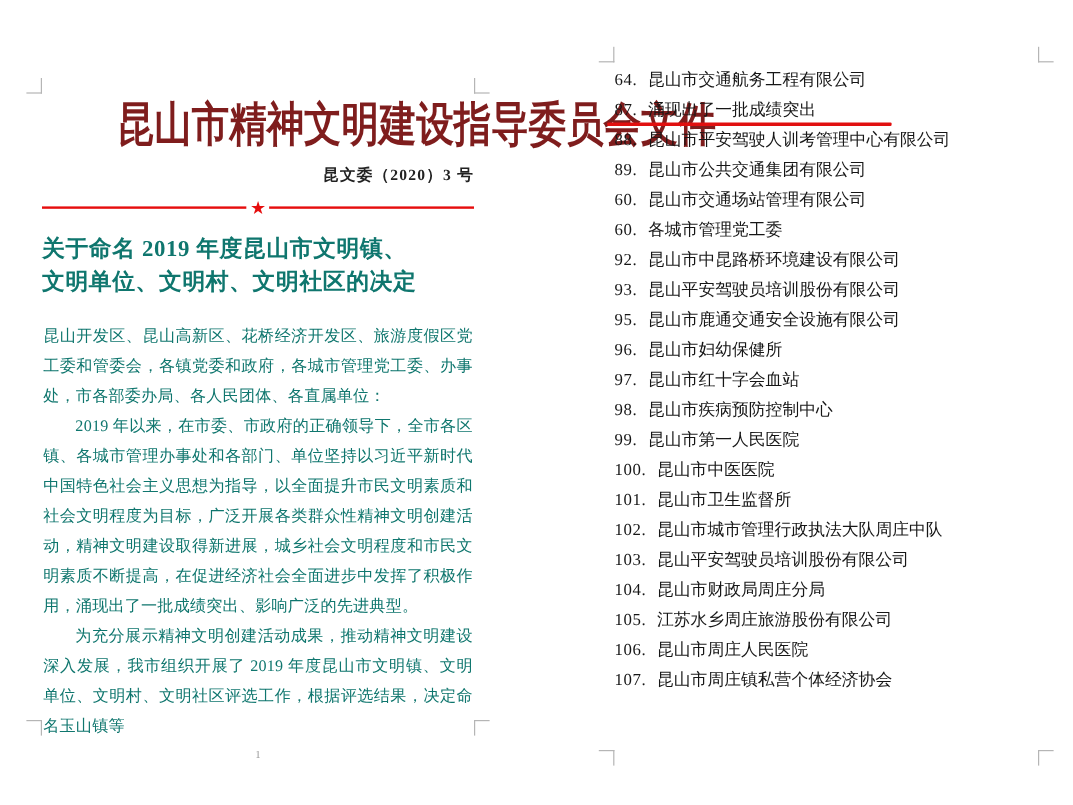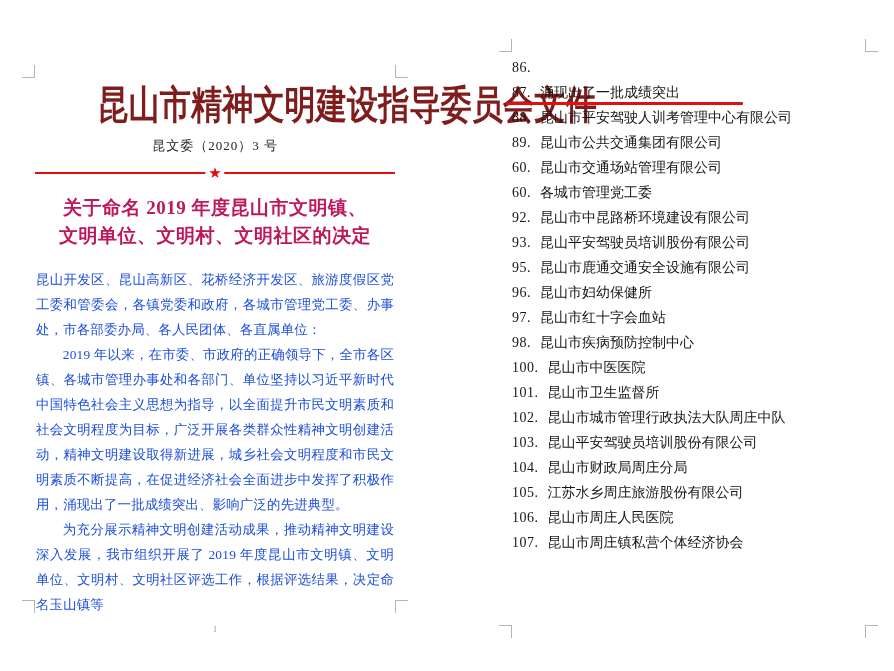--- a/index.html
+++ b/index.html
@@ -26,45 +26,45 @@
   
   .letterhead {
     margin-top:10px; text-align:center; white-space:nowrap;
     color:#7f1d1d; font-weight:bold;
     font-family:"Liberation Sans","DejaVu Sans",sans-serif;
     font-size:39px; line-height:34px;
   }
   .letterhead .squeeze { display:inline-block; transform:scaleX(0.80); transform-origin:center; }
 
   .doc-number {
-    margin-top:15px; text-align:center;
-    font-size:13px; font-weight:normal; letter-spacing:1px; color:#222;
+    margin-top:15px; text-align:right;
+    font-size:13px; font-weight:bold; letter-spacing:1px; color:#222;
   }
 
   .red-rule {
     margin-top:17px; position:relative;
     border-top:2px solid #e60d0d; height:0;
   }
   .red-rule .star {
     position:absolute; left:50%; top:-10px; transform:translateX(-50%);
     color:#e60d0d; font-size:15px; line-height:18px;
     background:#fff; padding:0 3px;
     font-family:"DejaVu Sans",sans-serif;
   }
 
   .doc-title {
-    margin-top:20px; text-align:center; font-weight:bold;
-    font-size:19px; line-height:28px; color:#be185d;
+    margin-top:20px; font-weight:bold;
+    font-size:19px; line-height:28px; color:#0f766e;
     white-space:pre-line; letter-spacing:0.5px;
   }
 
   .body-text { margin-top:17px; padding:0 1px; }
   .body-text p {
     font-size:13.4px; line-height:25px; text-align:justify;
-    text-justify:inter-ideograph; color:#1d4ed8; letter-spacing:0.2px;
+    text-justify:inter-ideograph; color:#0f766e; letter-spacing:0.2px;
   }
   .body-text p.indent { text-indent:2em; }
 
   .page-number {
     position:absolute; left:50%; bottom:-34px; transform:translateX(-50%);
     font-size:9px; color:#9a9a9a;
   }
 
   
   .name-list { padding-top:3px; }
@@ -113,21 +113,22 @@
   </div>
 
   <div class="page page-right">
     <span class="crop tl"></span>
     <span class="crop tr"></span>
     <span class="crop bl"></span>
     <span class="crop br"></span>
 
     <div class="name-list">
       <div class="list-row">
-        <span class="num">86.</span>
+        <span class="num">64.</span>
+        <span class="name">昆山市交通航务工程有限公司</span>
       </div>
       <div class="list-row">
         <span class="num">87.</span>
         <span class="name">涌现出了一批成绩突出</span>
         <span class="red-underline"></span>
       </div>
       <div class="list-row">
         <span class="num">88.</span>
         <span class="name">昆山市平安驾驶人训考管理中心有限公司</span>
       </div>
@@ -161,20 +162,24 @@
       </div>
       <div class="list-row">
         <span class="num">97.</span>
         <span class="name">昆山市红十字会血站</span>
       </div>
       <div class="list-row">
         <span class="num">98.</span>
         <span class="name">昆山市疾病预防控制中心</span>
       </div>
       <div class="list-row">
+        <span class="num">99.</span>
+        <span class="name">昆山市第一人民医院</span>
+      </div>
+      <div class="list-row">
         <span class="num">100.</span>
         <span class="name">昆山市中医医院</span>
       </div>
       <div class="list-row">
         <span class="num">101.</span>
         <span class="name">昆山市卫生监督所</span>
       </div>
       <div class="list-row">
         <span class="num">102.</span>
         <span class="name">昆山市城市管理行政执法大队周庄中队</span>

